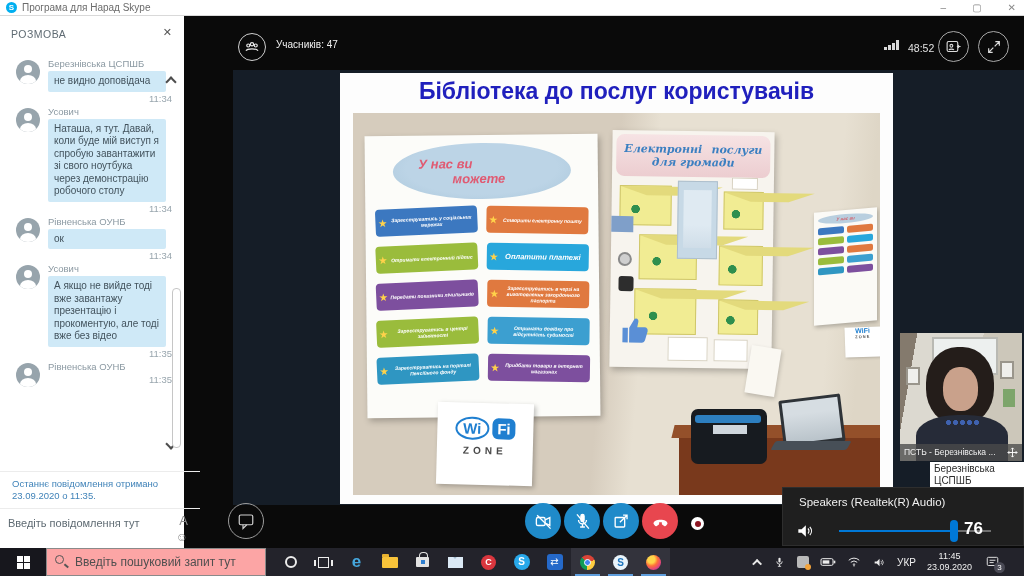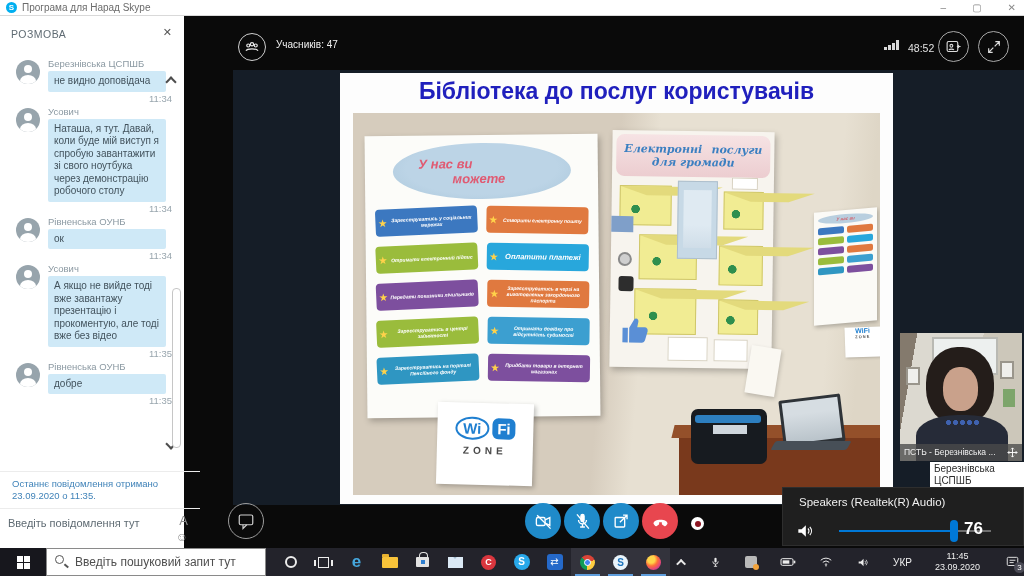--- a/index.html
+++ b/index.html
@@ -193,21 +193,21 @@
   .vol-fill { position:absolute; left:0; top:0; height:2px; background:#0078d7; width:76%; }
   .vol-thumb { position:absolute; left:73%; top:-10px; width:8px; height:22px; border-radius:4px; background:#0078d7; }
   .vol-val { position:absolute; right:8px; top:-11px; font-size:17px; color:#fff;font-weight:bold; }
 
   
   .taskbar { position:absolute; left:0; top:548px; width:1024px; height:28px; background:#23232b;
     display:flex; align-items:center; }
   .start { width:46px; height:28px; background:#17171d; display:flex; align-items:center; justify-content:center; }
   .winlogo { display:grid; grid-template-columns:6px 6px; grid-template-rows:6px 6px; gap:1px; }
   .winlogo i { background:#fff; display:block; }
-  .search { position:relative; width:220px; height:28px; background:#ffffff; border:1px solid #8a8a8a; }
+  .search { position:relative; width:220px; height:28px; background:#fca5a5; border:1px solid #8a8a8a; }
   .search input { position:absolute; left:28px; top:0; width:185px; height:26px; border:0; outline:none;
     background:transparent; font-size:12px; color:#444; font-family:"Liberation Sans",sans-serif; }
   .search input::placeholder { color:#4f4f4f; }
   .mag { position:absolute; left:8px; top:6px; width:9px; height:9px; border:1.5px solid #555; border-radius:50%; }
   .mag::after { content:""; position:absolute; left:8px; top:9px; width:5px; height:1.5px; background:#555;
     transform:rotate(40deg); }
   .tb-icons { display:flex; height:28px; margin-left:8px; }
   .slot { width:33px; height:28px; display:flex; align-items:center; justify-content:center; position:relative; }
   .slot.active { background:#33333c; }
   .slot.active::after { content:""; position:absolute; left:4px; bottom:0; width:25px; height:2px; background:#5f9edd; }
@@ -233,21 +233,21 @@
   .tv-sq { width:16px; height:16px; border-radius:3px; background:#2569c9; color:#fff; font-size:10px;
     text-align:center; line-height:15px; }
   .chrome { width:15px; height:15px; border-radius:50%;
     background:conic-gradient(from -50deg,#db4437 0 33%,#ffcd40 33% 66%,#0f9d58 66% 100%); position:relative; }
   .chrome::after { content:""; position:absolute; left:4px; top:4px; width:7px; height:7px; border-radius:50%;
     background:#4285f4; border:1.5px solid #fff; box-sizing:border-box; }
   .skybiz { width:15px; height:15px; border-radius:50%; background:#eaf4fb; color:#1d74bd; font-size:10px;
     font-weight:bold; text-align:center; line-height:15px; }
   .firefox { width:15px; height:15px; border-radius:50%;
     background:radial-gradient(circle at 35% 30%,#ffd54a 0 25%,#ff7139 45%,#e1447f 70%,#722291); }
-  .tray { position:absolute; right:0; top:0; height:28px; display:flex; align-items:center; gap:23px; padding-right:0; }
+  .tray { position:absolute; right:0; top:0; height:28px; display:flex; align-items:center; gap:11px; padding-right:20px; }
   .tray-chev { width:7px; height:7px; border-left:2px solid #e8e8e8; border-top:2px solid #e8e8e8;
     transform:rotate(45deg) translateY(2px); }
   .tray-app { width:12px; height:12px; background:#b9b9b9; border-radius:2px; position:relative; }
   .tray-app::after { content:""; position:absolute; right:-2px; bottom:-2px; width:6px; height:6px;
     border-radius:50%; background:#f2a33c; }
   .lang { color:#f0f0f0; font-size:10px; }
   .clock { color:#f0f0f0; font-size:9px; text-align:center; line-height:11px; }
   .action { position:relative; margin-left:2px; margin-right:4px; }
   .action .badge { position:absolute; right:-5px; bottom:-4px; min-width:11px; height:11px; border-radius:50%;
     background:#4a4a55; color:#fff; font-size:8px; line-height:11px; text-align:center; }
@@ -309,21 +309,20 @@
         <div class="author">Усович</div>
         <div class="bubble">А якщо не вийде тоді вже завантажу презентацію і прокоментую, але тоді вже без відео</div>
         <div class="time">11:35</div>
       </div>
       <div class="msg">
         <span class="avatar">
             <i></i>
             <b></b>
           </span>
         <div class="author">Рівненська ОУНБ</div>
-        <div class="bubble">добре</div>
         <div class="time">11:35</div>
       </div>
     </div>
     <i class="chev up"></i>
     <i class="chev down"></i>
     <div class="scroll-thumb"></div>
     <div class="chat-foot">
       <div class="last-note">Останнє повідомлення отримано 23.09.2020 о 11:35.</div>
       <div class="входрow">
         <input class="chat-input" placeholder="Введіть повідомлення тут" style="">

